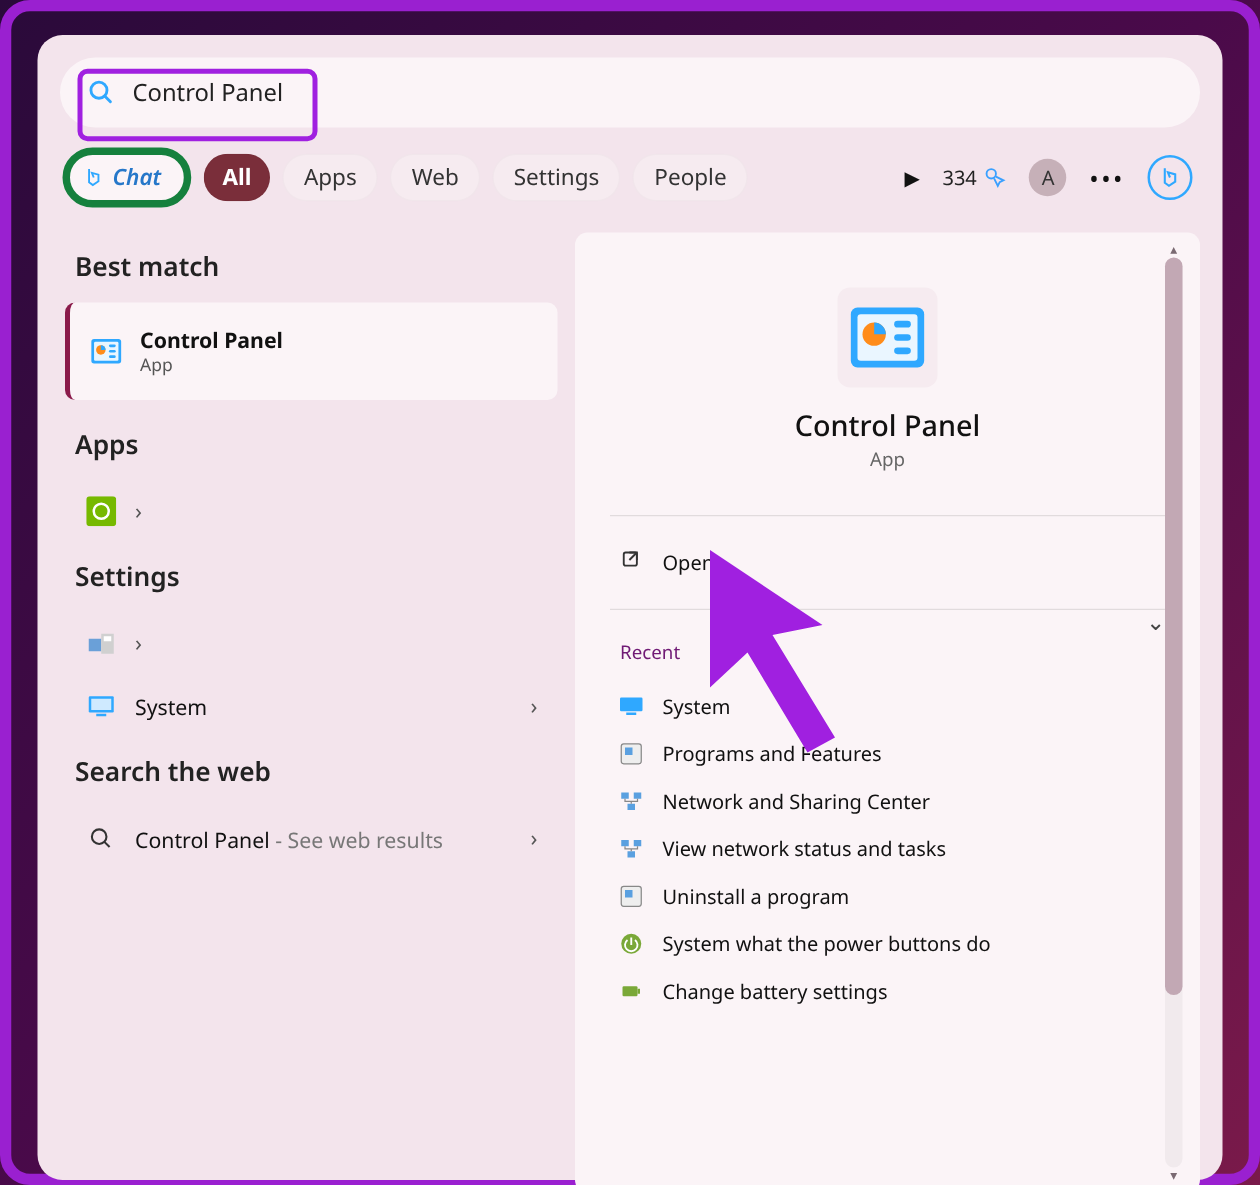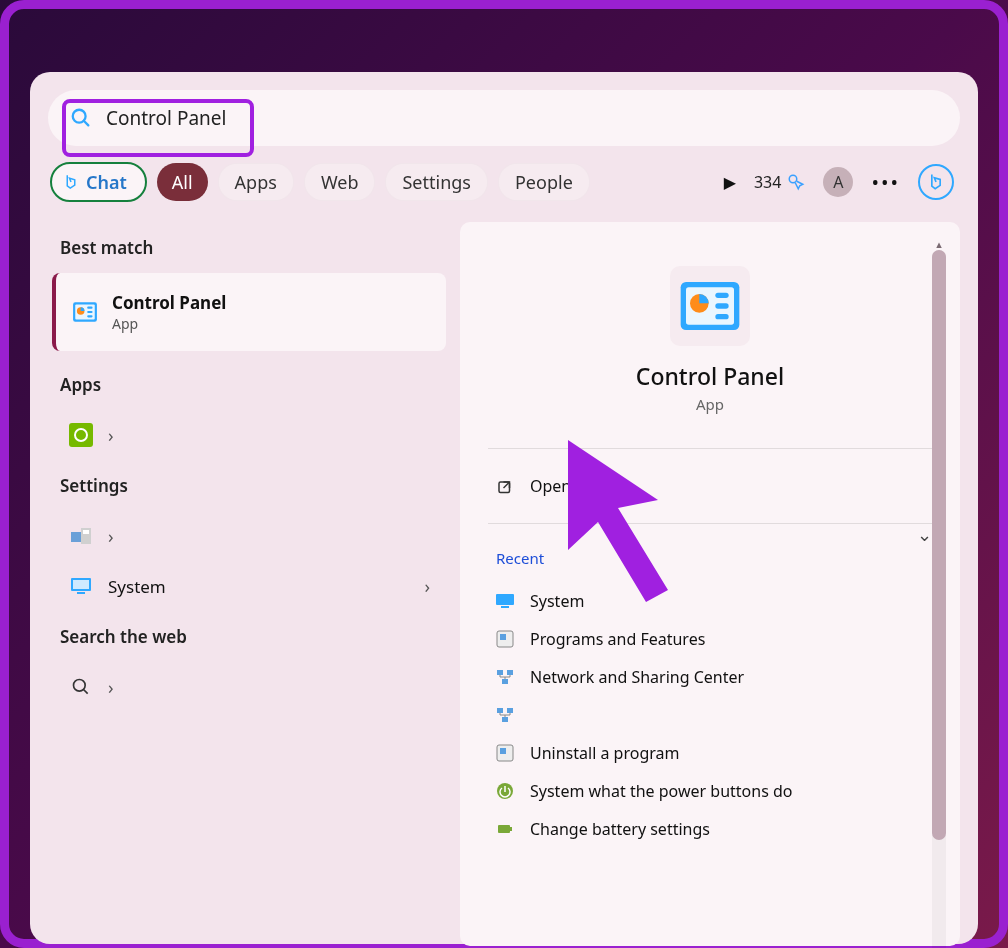--- a/index.html
+++ b/index.html
@@ -10,21 +10,20 @@
     border: 9px solid #9a20d0;
     border-radius: 24px;
     padding: 0;
   }
   .panel {
     position: absolute;
     left: 30px; top: 28px; right: 30px; bottom: 4px;
     background: #f3e4ec;
     border-radius: 20px;
     padding: 18px 18px 0 18px;
-    margin-top: 44px;
   }
   
   .searchbar {
     background: #fbf4f7;
     border-radius: 36px;
     height: 56px;
     display: flex;
     align-items: center;
     padding: 0 22px;
     gap: 14px;
@@ -53,27 +52,28 @@
     padding: 6px 16px;
     font-size: 18px;
     color: #333;
     background: #f6ebf0;
     border: 1px solid rgba(0,0,0,0.02);
     display: inline-flex; align-items: center; gap: 6px;
     cursor: pointer;
   }
   .pill.outlined {
     background: #fbf4f7;
-    border: 2px solid #15803d;
+    border: 6px solid #15803d;
     color: #2677c9;
     font-weight: 600;
     padding: 6px 18px 6px 10px;
+    font-style: italic;
   }
   .pill.solid {
-    background: #7a2e3a; color: #fff; font-weight: 400;
+    background: #7a2e3a; color: #fff; font-weight: 700;
     padding: 6px 14px;
   }
   .filters-right {
     margin-left: auto; display: flex; align-items: center; gap: 18px;
     padding-right: 4px;
   }
   .play { font-size: 16px; color: #111; }
   .points { font-size: 16px; color: #222; display:flex; align-items:center; gap:6px;}
   .avatar {
     width: 30px; height: 30px; border-radius: 50%;
@@ -88,21 +88,21 @@
   
   .cols { display:flex; gap: 14px; margin-top: 20px; height: calc(100% - 130px); }
   .left { flex: 0 0 398px; padding: 8px 0 0 4px; }
   .right {
     flex: 1;
     background: #fbf4f7; border-radius: 10px;
     padding: 26px 28px 10px 28px;
     display:flex; flex-direction:column; gap: 0;
     position: relative;
   }
-  .section-h { font-size: 17px; font-weight: 600; color: #222; padding: 6px 8px 14px 8px; }
+  .section-h { font-size: 21px; font-weight: 600; color: #222; padding: 6px 8px 14px 8px; }
   .result {
     display:flex; align-items:center; gap: 14px;
     padding: 12px 16px; border-radius: 8px;
     cursor: pointer;
   }
   .result.best {
     background: #fbf4f7;
     border-left: 4px solid #8a1a4a;
     padding: 18px 16px;
   }
@@ -116,25 +116,25 @@
   
   .cp-big-ico {
     width: 80px; height: 80px; border-radius: 10px;
     background: #f6ebf0;
     margin: 18px auto 14px auto;
     display:flex; align-items:center; justify-content:center;
   }
   .cp-title { text-align:center; font-size: 23px; color:#111; font-weight: 500;}
   .cp-sub { text-align:center; font-size: 15px; color:#666; margin-top:2px; margin-bottom: 24px;}
   .action {
-    display:flex; align-items:flex-end; gap: 16px;
+    display:flex; align-items:flex-start; gap: 16px;
     padding: 16px 8px; font-size: 16px; color:#111;
     cursor:pointer;
   }
-  .recent-h { font-size: 15px; color:#1d4ed8; padding: 8px 8px 14px 8px; margin-top: 6px;}
+  .recent-h { font-size: 15px; color:#701a75; padding: 8px 8px 14px 8px; margin-top: 6px;}
   .recent-item {
     display:flex; align-items:center; gap: 14px;
     padding: 8px 6px; font-size: 16px; color:#111;
     cursor:pointer;
   }
   .recent-item .ico { width: 22px; height: 22px; display:flex; align-items:center; justify-content:center; flex-shrink:0;}
   .dd-chev {
     position:absolute; right: 28px; top: 300px;
     color:#444; font-size:18px;
   }
@@ -267,20 +267,23 @@
       </div>
 
       <div class="section-h" style="padding-top:14px">Search the web</div>
       <div class="result">
         <span class="ico">
           <svg width="20" height="20" viewBox="0 0 24 24" fill="none" stroke="#333" stroke-width="2">
               <circle cx="10" cy="10" r="7"></circle>
               <line x1="20" y1="20" x2="15" y2="15"></line>
             </svg>
         </span>
+        <div class="txt">
+            <div class="title"><span>Control Panel</span><span style="color:#777; font-weight:400"> - See web results</span></div>
+          </div>
         <span class="chev">›</span>
       </div>
     </div>
 
     <div class="right">
       <div class="cp-big-ico">
         <svg width="64" height="64" viewBox="0 0 48 48">
             <rect x="2" y="6" width="44" height="36" rx="4" fill="#2fa8ff"></rect>
             <rect x="6" y="10" width="36" height="28" rx="2" fill="#eaf6ff"></rect>
             <circle cx="16" cy="22" r="7" fill="#ff8c1a"></circle>
@@ -339,20 +342,21 @@
       </div>
       <div class="recent-item">
         <span class="ico">
             <svg width="20" height="20">
               <rect x="2" y="3" width="6" height="5" fill="#5aa0e0"></rect>
               <rect x="12" y="3" width="6" height="5" fill="#5aa0e0"></rect>
               <rect x="7" y="12" width="6" height="5" fill="#5aa0e0"></rect>
               <path d="M5 8v2h10V8M10 10v2" stroke="#888" fill="none"></path>
             </svg>
           </span>
+        <span>View network status and tasks</span>
       </div>
       <div class="recent-item">
         <span class="ico">
             <svg width="20" height="20">
               <rect x="2" y="2" width="16" height="16" rx="2" fill="#eee" stroke="#888"></rect>
               <rect x="5" y="5" width="6" height="6" fill="#5aa0e0"></rect>
             </svg>
           </span>
         <span>Uninstall a program</span>
       </div>

